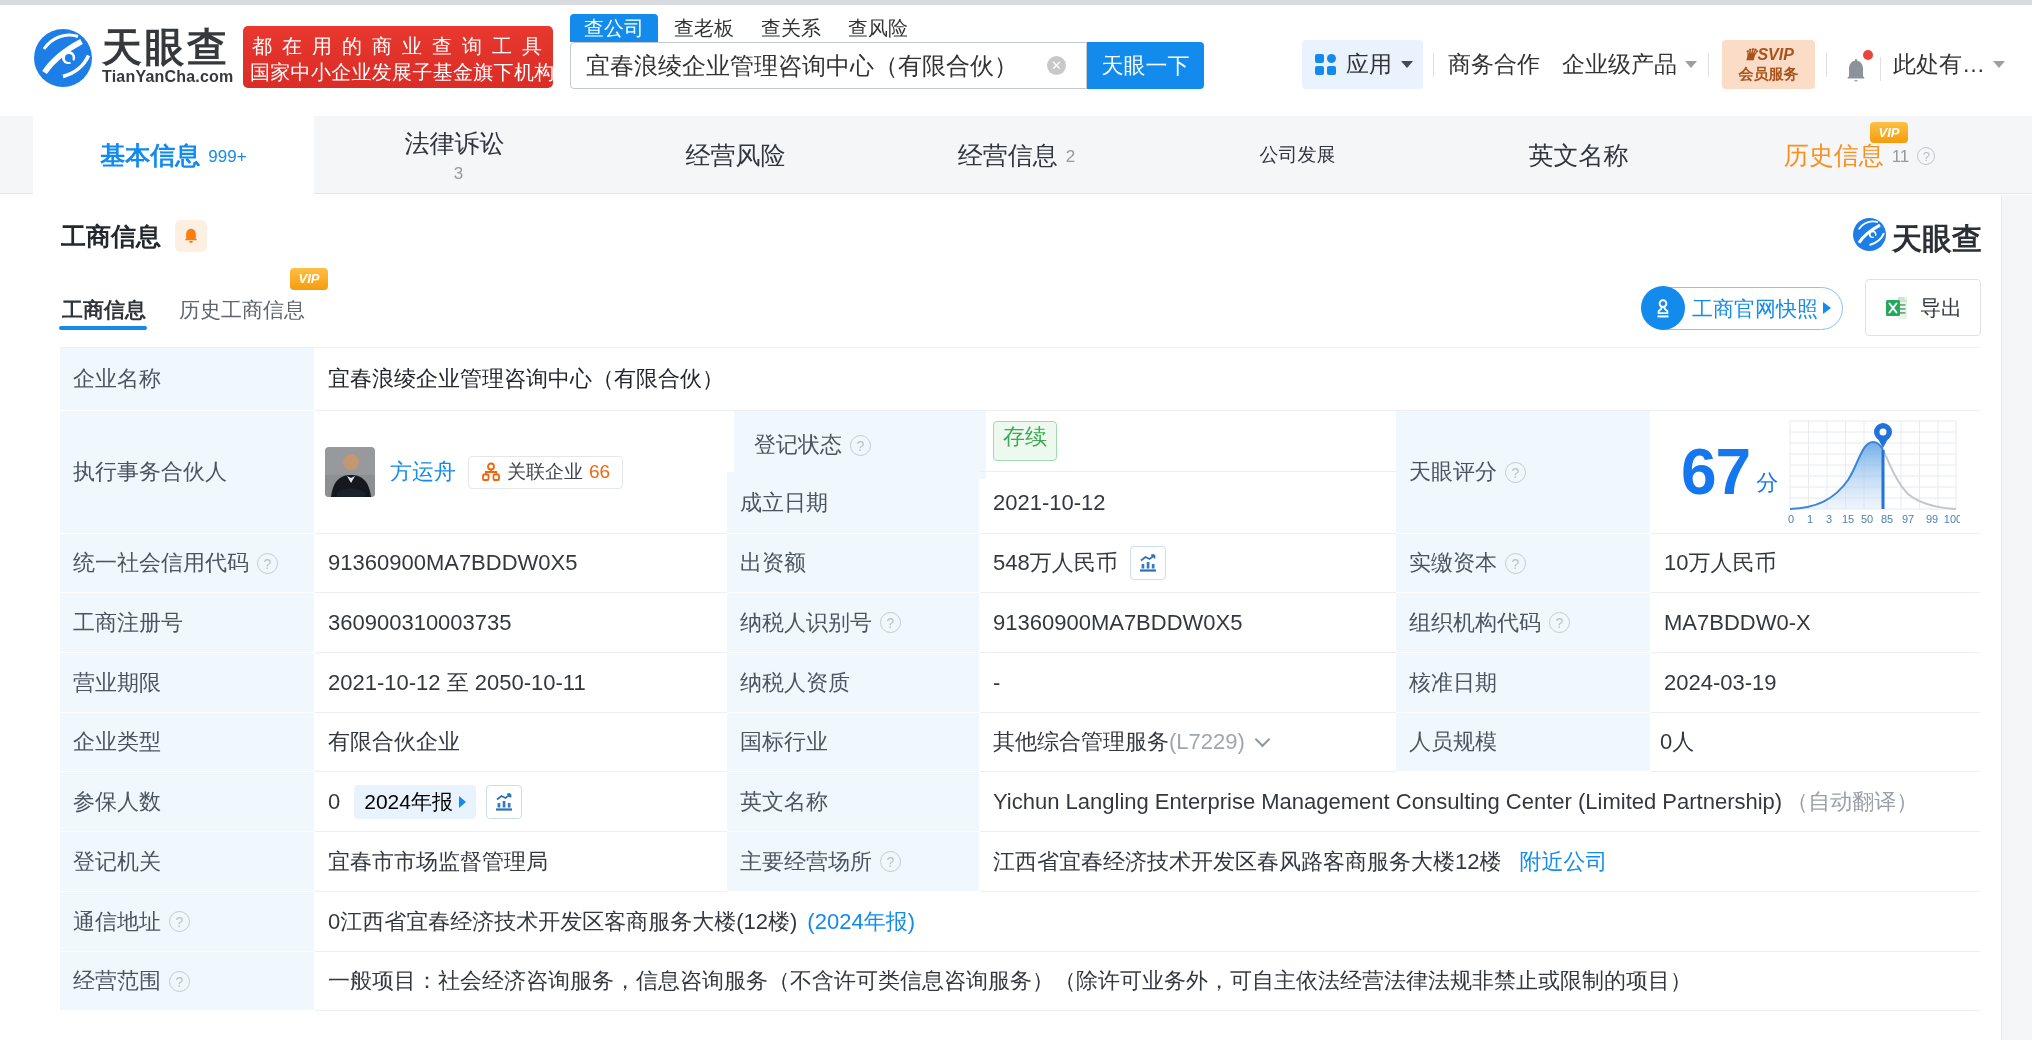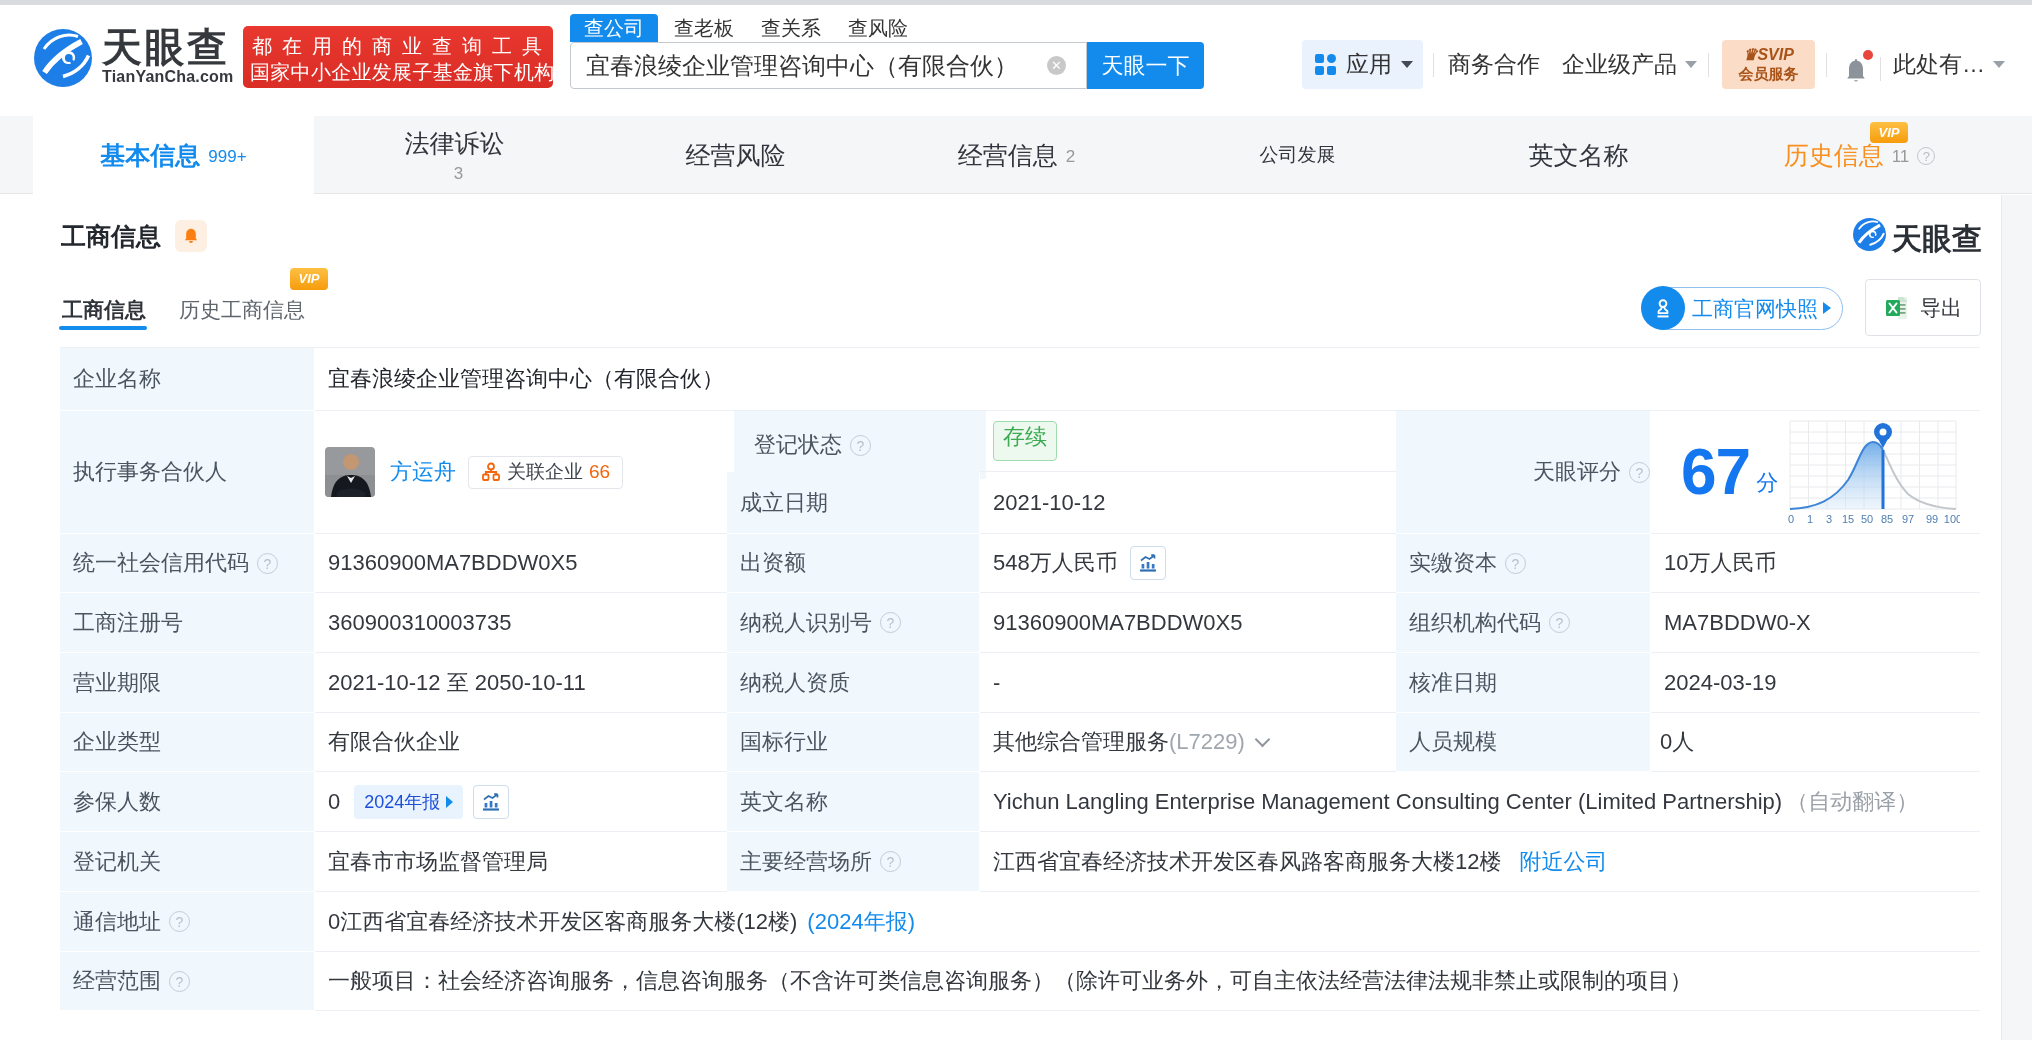--- a/index.html
+++ b/index.html
@@ -189,21 +189,21 @@
       <span style="font-size:19px;color:#40454d;margin-left:6px;">关联企业</span>
       <span style="font-size:19px;color:#f2670c;margin-left:6px;">66</span>
     </span>
   </div>
   <div class="lb" style="left:674px;top:63px;width:253px;height:69px;padding-left:20px;">登记状态<span class="q">?</span></div>
   <div class="vl" style="left:920px;top:63px;width:416px;height:61px;">
         <span style="width:64px;height:40px;background:#edf9ee;border:1px solid #9fdcab;border-radius:4px;color:#3cab53;font-size:22px;text-align:center;line-height:30px;">存续</span>
       </div>
   <div class="lb" style="left:667px;top:124px;width:253px;height:62px;">成立日期</div>
   <div class="vl" style="left:920px;top:124px;width:416px;height:62px;">2021-10-12</div>
-  <div class="lb" style="left:1336px;top:63px;width:255px;height:123px;justify-content:flex-end;">天眼评分<span class="q">?</span></div>
+  <div class="lb" style="left:1336px;top:63px;width:255px;height:123px;">天眼评分<span class="q">?</span></div>
   <div class="vl" style="left:1591px;top:63px;width:329px;height:123px;padding-left:0;">
     <span style="font-size:64px;font-weight:bold;color:#1477f0;margin-left:30px;letter-spacing:-1px;">67</span>
     <span style="font-size:22px;color:#1477f0;margin-left:6px;margin-top:22px;">分</span>
     <svg width="174" height="106" viewBox="0 0 174 106" style="margin-left:8px;margin-top:2px;">
       <defs>
         <linearGradient id="bf" x1="0" y1="0" x2="0" y2="1">
           <stop offset="0" stop-color="#6aa9e8" stop-opacity="0.95"></stop>
           <stop offset="1" stop-color="#cfe3f7" stop-opacity="0.35"></stop>
         </linearGradient>
       </defs>
@@ -265,21 +265,21 @@
 
   <div class="lb" style="left:0;top:365px;width:255px;height:59px;">企业类型</div>
   <div class="vl" style="left:255px;top:365px;width:412px;height:59px;">有限合伙企业</div>
   <div class="lb" style="left:667px;top:365px;width:253px;height:59px;">国标行业</div>
   <div class="vl" style="left:920px;top:365px;width:416px;height:59px;">其他综合管理服务<span style="color:#a0a6ad;">(L7229)</span><span style="width:11px;height:11px;border-right:2px solid #8f969e;border-bottom:2px solid #8f969e;transform:rotate(45deg);margin-left:12px;margin-top:-6px;"></span></div>
   <div class="lb" style="left:1336px;top:365px;width:255px;height:59px;">人员规模</div>
   <div class="vl" style="left:1591px;top:365px;width:329px;height:59px;padding-left:9px;">0人</div>
 
   <div class="lb" style="left:0;top:424px;width:255px;height:60px;">参保人数</div>
   <div class="vl" style="left:255px;top:424px;width:412px;height:60px;">0
-    <span class="flex" style="height:34px;background:#e8f3fd;border-radius:4px;margin-left:14px;padding:0 10px;font-size:18px;color:#1d4ed8;">2024年报<span style="width:0;height:0;border-top:6px solid transparent;border-bottom:6px solid transparent;border-left:7px solid #128bed;margin-left:6px;"></span></span>
+    <span class="flex" style="height:34px;background:#e8f3fd;border-radius:4px;margin-left:14px;padding:0 10px;font-size:21px;color:#000000;">2024年报<span style="width:0;height:0;border-top:6px solid transparent;border-bottom:6px solid transparent;border-left:7px solid #128bed;margin-left:6px;"></span></span>
     <span class="flex" style="width:36px;height:34px;border:1px solid #cfdcec;border-radius:4px;justify-content:center;margin-left:10px;">
       <svg width="20" height="20" viewBox="0 0 20 20">
         <path d="M2,17.5 H18" stroke="#2e6fb2" stroke-width="2.2"></path>
         <rect x="3.6" y="11" width="2.7" height="4.5" fill="#3279c8"></rect>
         <rect x="8.7" y="9" width="2.7" height="6.5" fill="#3279c8"></rect>
         <rect x="13.8" y="11" width="2.7" height="4.5" fill="#3279c8"></rect>
         <path d="M3,7.5 L7.5,4 L11.5,6 L16.5,2.2 M16.5,2.2 L13.2,2.2 M16.5,2.2 L16.5,5.5" stroke="#2e6fb2" stroke-width="1.7" fill="none"></path>
       </svg>
     </span>
   </div>

